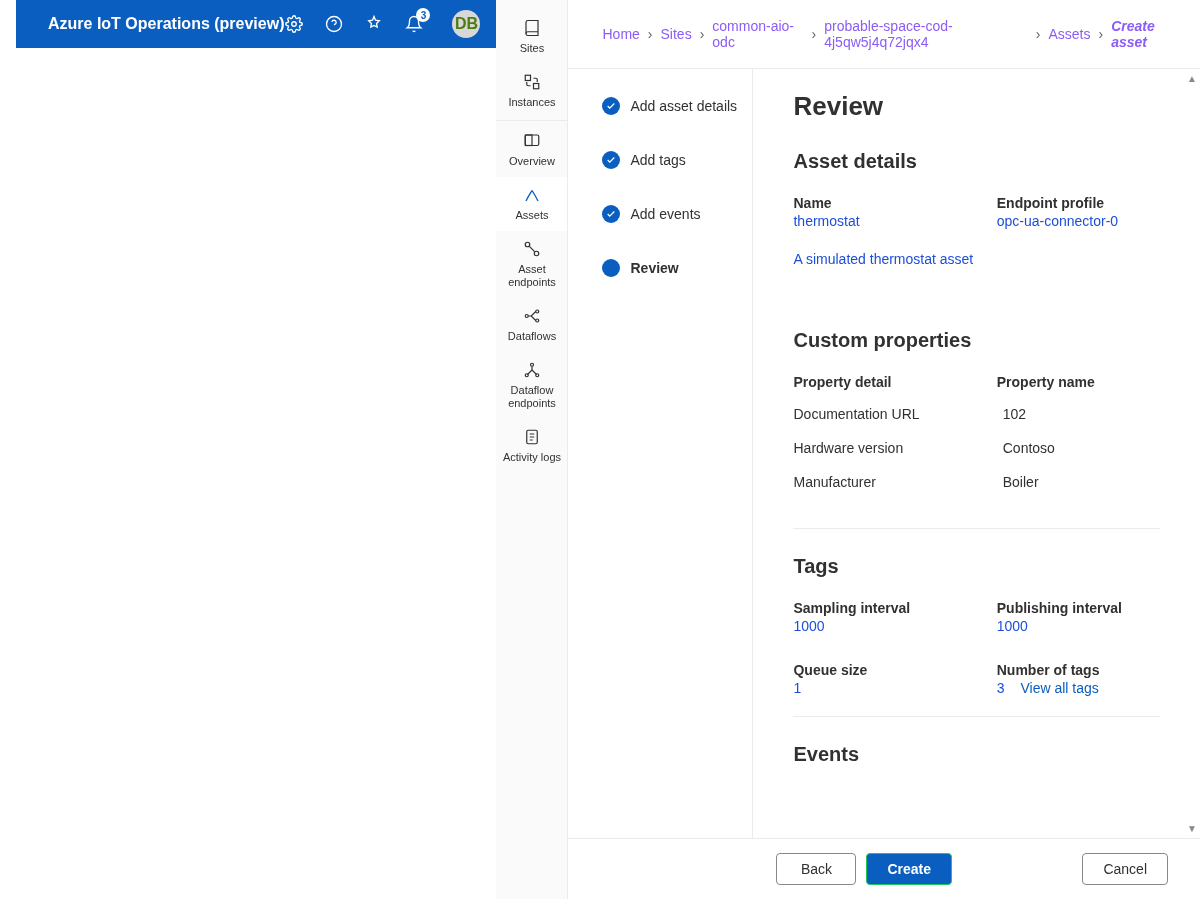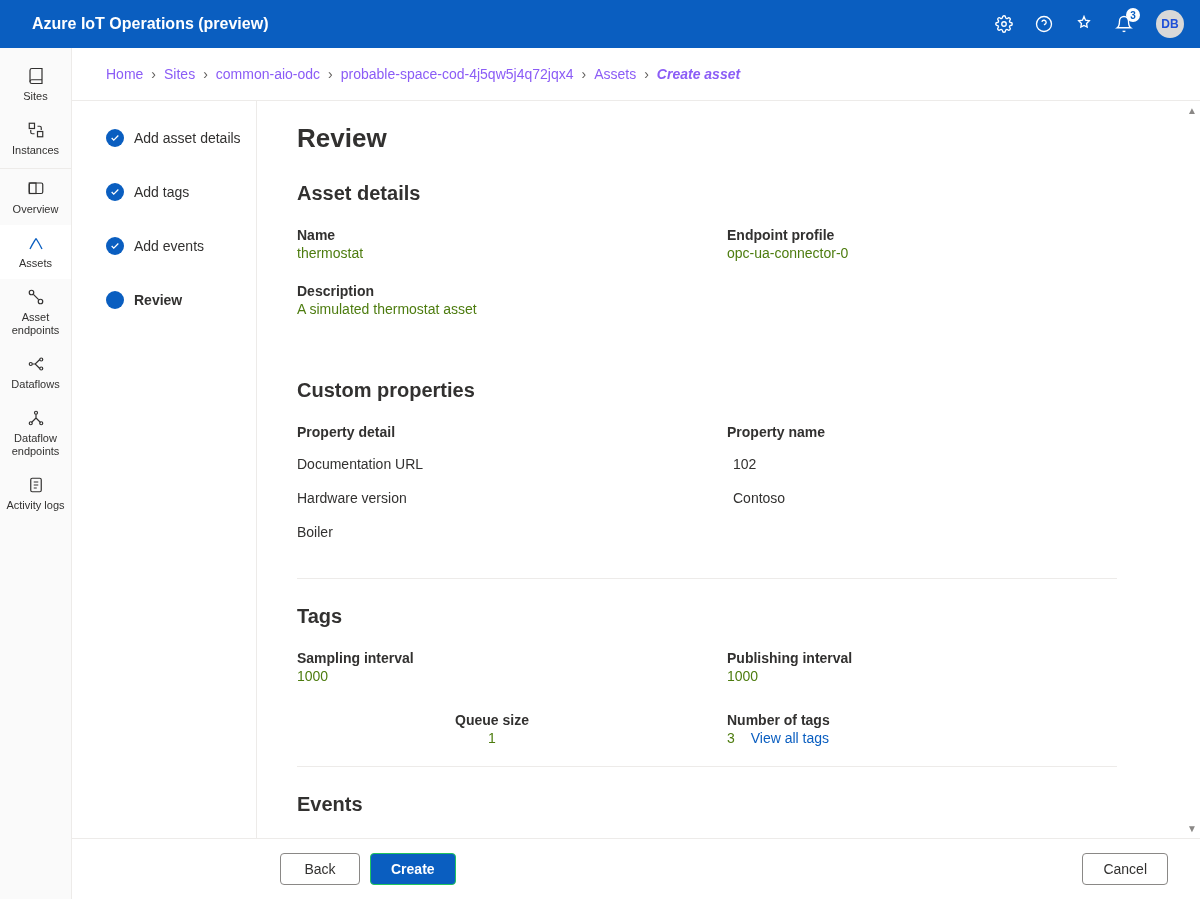--- a/index.html
+++ b/index.html
@@ -3,21 +3,21 @@
 <meta charset="utf-8">
 <style>
   * { box-sizing: border-box; margin: 0; padding: 0; }
   html, body {
     height: 100%;
     font-family: "Segoe UI", -apple-system, sans-serif;
     font-size: 14px;
     color: #323130;
     background: #ffffff;
   }
-  .app { display: flex; flex-direction: column; height: 899px; width: 1200px; overflow: hidden; }
+  .app { display: flex; flex-direction: row; height: 899px; width: 1200px; overflow: hidden; padding-left: 16px; }
 
   
   .banner {
     height: 48px;
     background: #0a5ec0;
     color: #ffffff;
     display: flex;
     align-items: center;
     padding: 0 16px 0 32px;
   }
@@ -33,23 +33,23 @@
   .badge {
     position: absolute; top: -6px; right: -6px;
     background: #ffffff; color: #0a5ec0;
     font-size: 10px; font-weight: 600;
     border-radius: 8px; min-width: 14px; height: 14px;
     display: flex; align-items: center; justify-content: center;
     padding: 0 3px;
   }
   .avatar {
     width: 28px; height: 28px; border-radius: 50%;
-    background: #d8d8d8; color: #1d4ed8;
+    background: #d8d8d8; color: #4d7c0f;
     display: flex; align-items: center; justify-content: center;
-    font-size: 12px; font-weight: 600; margin-left: 2px;
+    font-size: 16px; font-weight: 600; margin-left: 8px;
     cursor: pointer;
   }
 
   .body { flex: 1; display: flex; min-height: 0; }
 
   
   .rail {
     width: 72px;
     background: #fafafa;
     border-right: 1px solid #edebe9;
@@ -119,21 +119,21 @@
   .review h2 {
     font-size: 20px; font-weight: 600; margin-bottom: 22px;
   }
   .section { margin-bottom: 30px; padding-bottom: 10px; }
   .section.divided { border-bottom: 1px solid #edebe9; margin-bottom: 26px; padding-bottom: 20px; margin-top: 16px; }
 
   .grid2 { display: flex; gap: 40px; }
   .grid2 > div { flex: 1; }
   .field { margin-bottom: 22px; }
   .field-label { font-weight: 600; margin-bottom: 2px; }
-  .field-val { color: #4d7c0f; }
+  .field-val { color: #1d4ed8; }
 
   .prop-table { width: 100%; }
   .prop-head { display: flex; gap: 40px; font-weight: 600; margin-bottom: 16px; }
   .prop-head > div { flex: 1; }
   .prop-row { display: flex; gap: 52px; margin-bottom: 18px; }
   .prop-row > div { flex: 1; }
 
   .inline-link { color: #0a5ec0; cursor: pointer; margin-left: 12px; }
 
   
@@ -348,41 +348,41 @@
                   </div>
                 </div>
                 <div>
                   <div class="field">
                     <div class="field-label">Endpoint profile</div>
                     <div class="field-val">opc-ua-connector-0</div>
                   </div>
                 </div>
               </div>
               <div class="field">
-                <div class="field-label">Description</div>
                 <div class="field-val">A simulated thermostat asset</div>
               </div>
             </div>
 
             <div class="section divided">
               <h2>Custom properties</h2>
               <div class="prop-table">
                 <div class="prop-head">
                   <div>Property detail</div>
                   <div>Property name</div>
                 </div>
                 <div class="prop-row">
                   <div>Documentation URL</div>
                   <div>102</div>
                 </div>
                 <div class="prop-row">
                   <div>Hardware version</div>
                   <div>Contoso</div>
                 </div>
                 <div class="prop-row">
+                  <div>Manufacturer</div>
                   <div>Boiler</div>
                 </div>
               </div>
             </div>
 
             <div class="section divided">
               <h2>Tags</h2>
               <div class="grid2" style="margin-bottom:6px;">
                 <div>
                   <div class="field">
@@ -392,21 +392,21 @@
                 </div>
                 <div>
                   <div class="field">
                     <div class="field-label">Publishing interval</div>
                     <div class="field-val">1000</div>
                   </div>
                 </div>
               </div>
               <div class="grid2">
                 <div>
-                  <div class="field" style="margin-bottom:0;text-align:center;">
+                  <div class="field" style="margin-bottom:0;">
                     <div class="field-label">Queue size</div>
                     <div class="field-val">1</div>
                   </div>
                 </div>
                 <div>
                   <div class="field" style="margin-bottom:0;">
                     <div class="field-label">Number of tags</div>
                     <div>
                       <span class="field-val">3</span>
                       <span class="inline-link">View all tags</span>

